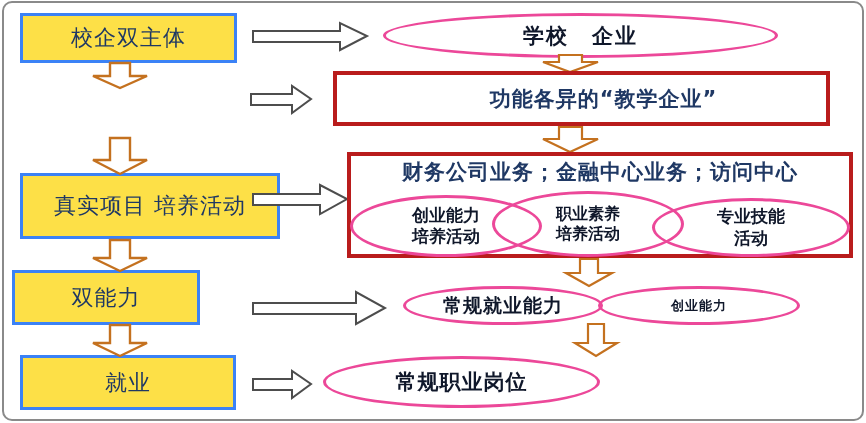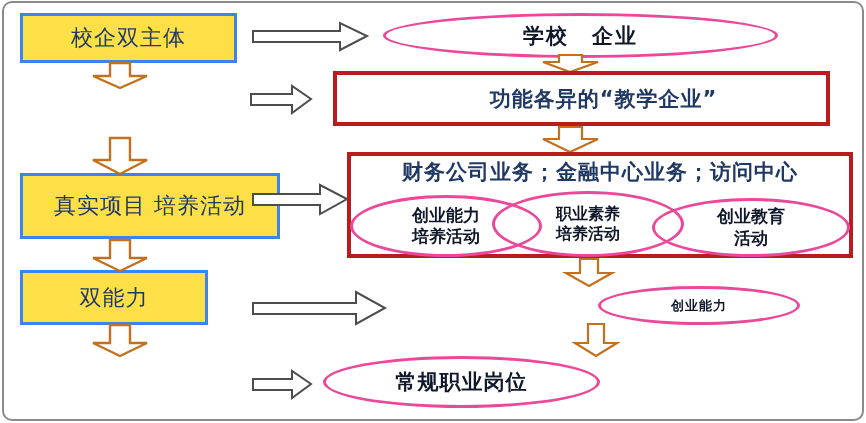--- a/index.html
+++ b/index.html
@@ -20,22 +20,23 @@
 <body>
 
 <div id="stage">
   <div id="frame"></div>
 
   <div class="abs node lbox" style="left:20px;top:13px;width:217px;height:50px;">校企双主体</div>
 
 
   <div class="abs node lbox" style="left:20px;top:173px;width:260px;height:66px;">真实项目 培养活动</div>
 
-  <div class="abs node lbox" style="left:20px;top:270px;width:188px;height:55px;">双能力</div>
+  <div class="abs node lbox" style="left:12px;top:270px;width:188px;height:55px;">双能力</div>
 
+  <div class="abs node lbox" style="left:20px;top:355px;width:216px;height:55px;">就业</div>
 
   <svg class="abs" style="left:92px;top:62px;" width="56" height="27">
     <polygon points="18,1 38,1 38,14 55,14 28,26 1,14 18,14" fill="#ffffff" stroke="#C4711F" stroke-width="2.4"></polygon>
   </svg>
   <svg class="abs" style="left:92px;top:137px;" width="56" height="38">
     <polygon points="18,1 38,1 38,23 55,23 28,37 1,23 18,23" fill="#ffffff" stroke="#C4711F" stroke-width="2.4"></polygon>
   </svg>
   <svg class="abs" style="left:92px;top:239px;" width="56" height="33">
     <polygon points="18,1 38,1 38,19 55,19 28,32 1,19 18,19" fill="#ffffff" stroke="#C4711F" stroke-width="2.4"></polygon>
   </svg>
@@ -75,27 +76,28 @@
 
   <div class="abs navy" style="left:357px;top:158px;width:486px;text-align:center;font-size:21px;letter-spacing:1px;font-family:Liberation Mono, monospace;">财务公司业务；金融中心业务；访问中心</div>
 
   <div class="abs node ellipse two-line" style="left:350px;top:195px;width:192px;height:62px;font-size:17px;">
     <span><span>创业能力</span><br><span>培养活动</span></span>
   </div>
   <div class="abs node ellipse two-line" style="left:492px;top:191px;width:192px;height:66px;font-size:16px;">
     <span><span>职业素养</span><br><span>培养活动</span></span>
   </div>
   <div class="abs node ellipse two-line" style="left:652px;top:198px;width:198px;height:59px;font-size:17px;">
-    <span><span>创业教育</span><br><span>活动</span></span>
+    <span><span>专业技能</span><br><span>活动</span></span>
   </div>
 
   <svg class="abs" style="left:565px;top:258px;" width="48" height="29">
     <polygon points="15,1 33,1 33,15 47,15 24,28 1,15 15,15" fill="#ffffff" stroke="#C4711F" stroke-width="2.2"></polygon>
   </svg>
 
+  <div class="abs node ellipse" style="left:403px;top:286px;width:200px;height:39px;font-size:19px;letter-spacing:1px;">常规就业能力</div>
   <div class="abs node ellipse" style="left:598px;top:286px;width:202px;height:39px;font-size:13px;letter-spacing:1px;">创业能力</div>
 
   <svg class="abs" style="left:574px;top:323px;" width="44" height="34">
     <polygon points="14,1 30,1 30,20 43,20 22,33 1,20 14,20" fill="#ffffff" stroke="#C4711F" stroke-width="2.2"></polygon>
   </svg>
 
   <div class="abs node ellipse" style="left:323px;top:356px;width:277px;height:52px;font-size:21px;letter-spacing:1px;text-align:center;">常规职业岗位</div>
 </div>
 
 </body></html>

